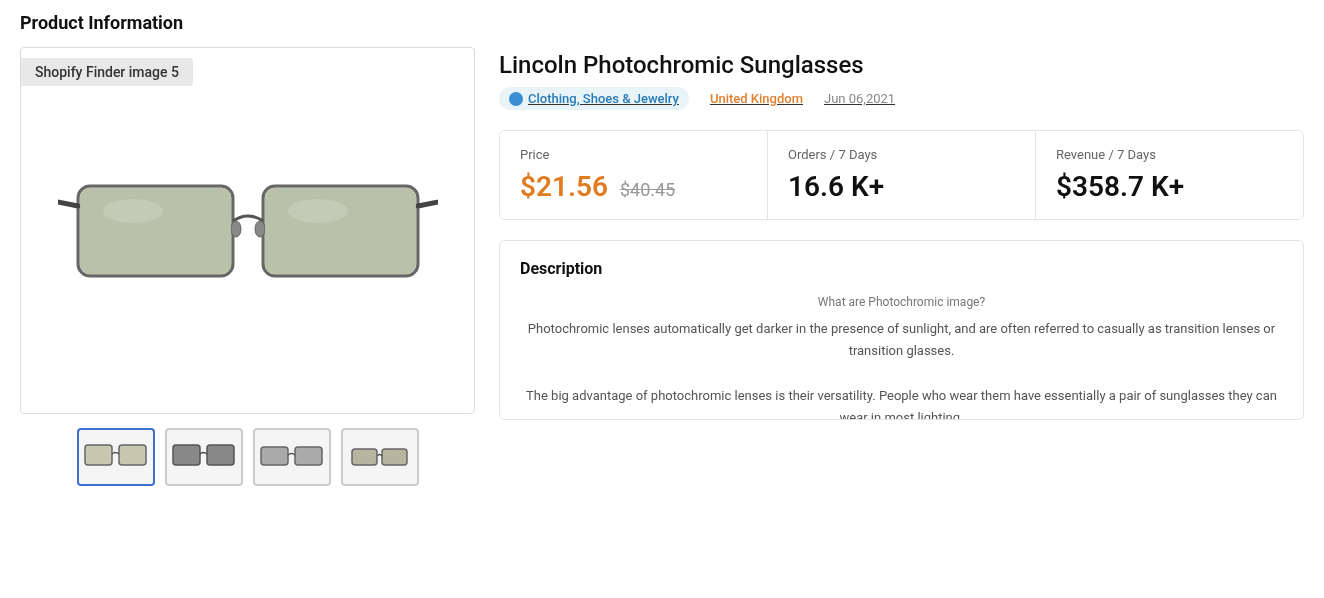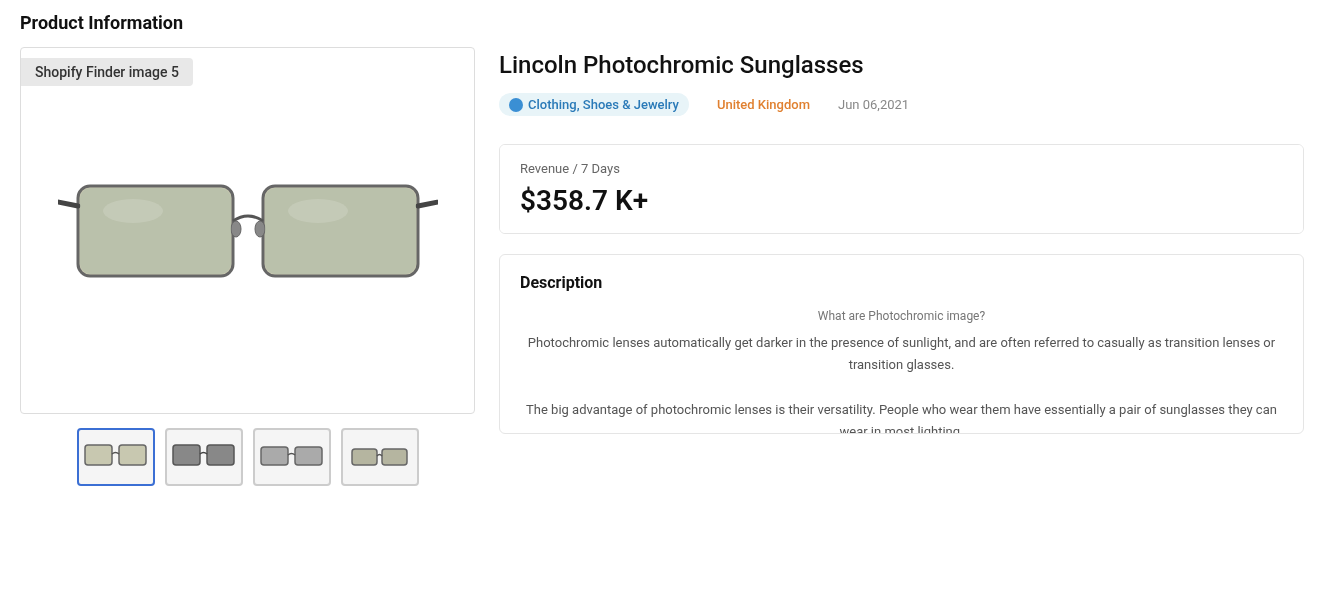--- a/index.html
+++ b/index.html
@@ -97,28 +97,29 @@
     
     .product-details {
       flex: 1;
       padding-top: 4px;
     }
 
     .product-title {
       font-size: 24px;
       font-weight: 500;
       color: #111;
-      margin-bottom: 14px;
+      margin-bottom: 8px;
     }
 
     .product-meta {
       display: flex;
       align-items: center;
-      gap: 28px;
-      margin-bottom: 28px;
+      gap: 21px;
+      margin-bottom: 20px;
+      text-decoration: underline;
     }
 
     .category-badge {
       display: flex;
       align-items: center;
       gap: 5px;
       background: #e8f4f8;
       color: #2a7ab8;
       font-size: 13px;
       padding: 4px 10px;
@@ -322,20 +323,31 @@
           <span class="category-icon"></span>
           <span>Clothing, Shoes &amp; Jewelry</span>
         </div>
         <span class="location">United Kingdom</span>
         <span class="date">Jun 06,2021</span>
       </div>
 
       
       <div class="stats-row">
         <div class="stat-card">
+          <div class="stat-label">Price</div>
+          <div>
+            <span class="price-current">$21.56</span>
+            <span class="price-original">$40.45</span>
+          </div>
+        </div>
+        <div class="stat-card">
+          <div class="stat-label">Orders / 7 Days</div>
+          <div class="stat-value">16.6 K+</div>
+        </div>
+        <div class="stat-card">
           <div class="stat-label">Revenue / 7 Days</div>
           <div class="stat-value">$358.7 K+</div>
         </div>
       </div>
 
       
 
       
       <div class="description-section">
         <h3 class="description-title">Description</h3>

